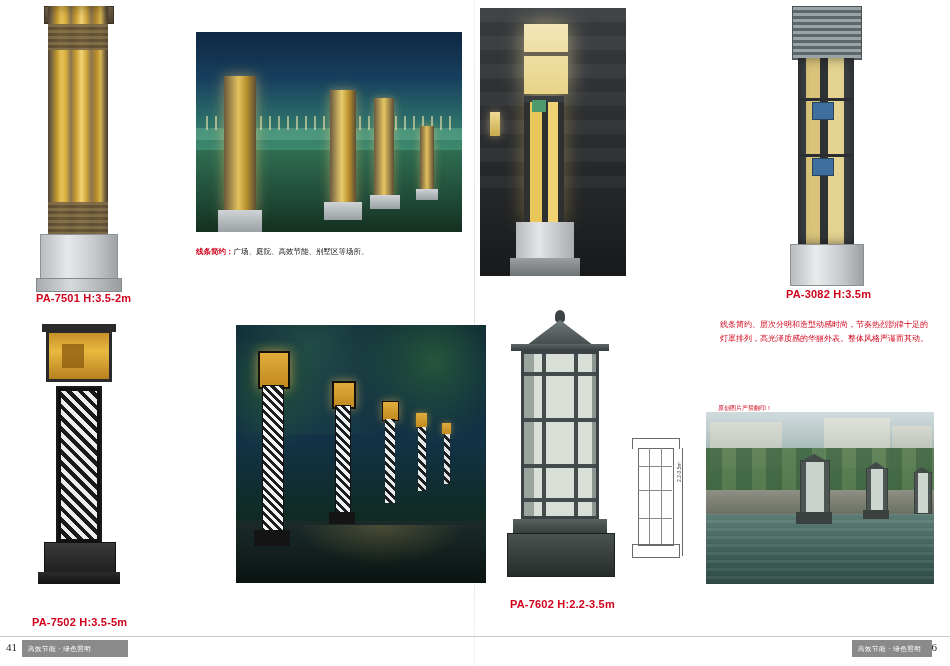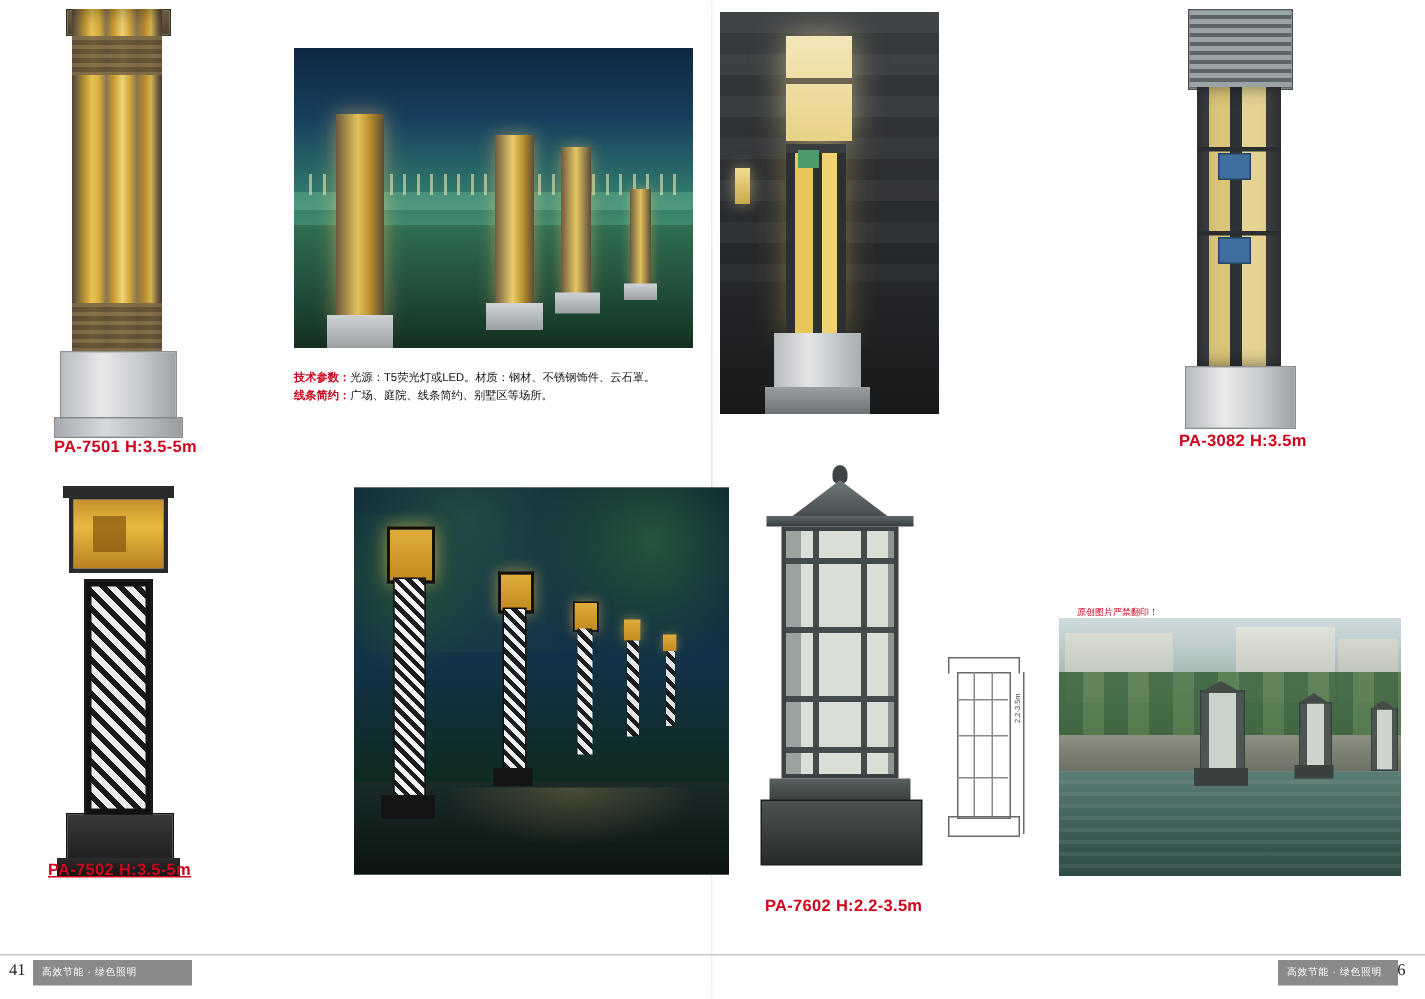--- a/index.html
+++ b/index.html
@@ -299,21 +299,21 @@
   <div class="gutter"></div>
 
   <div id="p7501">
     <div class="cap"></div>
     <div class="shaft"></div>
     <div class="bandtop"></div>
     <div class="bandbot"></div>
     <div class="base1"></div>
     <div class="base2"></div>
   </div>
-  <div class="abs code" style="left:36px; top:292px;">PA-7501 H:3.5-5m</div>
+  <div class="abs code" style="left:36px; top:292px;">PA-7501 H:3.5-2m</div>
 
   <div class="photo" style="left:196px; top:32px; width:266px; height:200px;">
     <div class="layer" style="left:0;top:0;width:266px;height:118px;background:linear-gradient(to bottom,#0f2742,#17405e 40%,#2c6f6a 75%,#3f8a6d);"></div>
     <div class="layer" style="left:0;top:118px;width:266px;height:82px;background:linear-gradient(to bottom,#2f6e52,#1f4a38 60%,#14301f);"></div>
     <div class="layer" style="left:0;top:96px;width:266px;height:12px;background:rgba(120,200,160,.35);"></div>
 
     <div class="layer" style="left:10px;top:84px;width:246px;height:14px;background:repeating-linear-gradient(to right,rgba(255,240,180,.55) 0 2px,transparent 2px 9px);"></div>
 
     <div class="layer" style="left:28px;top:44px;width:32px;height:140px;background:linear-gradient(to right,#6b5a3e,#e3c25c 45%,#b8902d 70%,#5c4d35);box-shadow:0 0 14px rgba(255,210,110,.5);"></div>
     <div class="layer" style="left:22px;top:178px;width:44px;height:22px;background:linear-gradient(to bottom,#cfd3d6,#9aa0a3);"></div>
@@ -322,38 +322,35 @@
     <div class="layer" style="left:178px;top:66px;width:20px;height:100px;background:linear-gradient(to right,#6b5a3e,#e6c662 50%,#5c4d35);box-shadow:0 0 10px rgba(255,210,110,.4);"></div>
     <div class="layer" style="left:174px;top:163px;width:30px;height:14px;background:linear-gradient(to bottom,#cfd3d6,#9aa0a3);"></div>
     <div class="layer" style="left:224px;top:94px;width:14px;height:66px;background:linear-gradient(to right,#6b5a3e,#e0bf5c 50%,#5c4d35);box-shadow:0 0 8px rgba(255,210,110,.4);"></div>
     <div class="layer" style="left:220px;top:157px;width:22px;height:11px;background:linear-gradient(to bottom,#cfd3d6,#9aa0a3);"></div>
 
     <div class="layer" style="left:26px;top:200px;width:40px;height:0;"></div>
   </div>
 
   <div class="abs spec" style="left:196px; top:246px; width:250px;">
     <div>
-      <span class="lbl">技术参数：</span><span>光源：T5荧光灯或LED。材质：钢材、不锈钢饰件、云石罩。</span>
-    </div>
-    <div>
-      <span class="lbl">线条简约：</span><span>广场、庭院、线条简约、别墅区等场所。</span>
+      <span class="lbl">线条简约：</span><span>广场、庭院、高效节能、别墅区等场所。</span>
     </div>
   </div>
 
   <div id="p7502">
     <div class="lanternroof"></div>
     <div class="lantern"></div>
     <div class="glyph"></div>
     <div class="shaft">
       <div class="pattern"></div>
     </div>
     <div class="base"></div>
     <div class="base2"></div>
   </div>
-  <div class="abs code" style="left:32px; top:574px;text-decoration:underline;">PA-7502 H:3.5-5m</div>
+  <div class="abs code" style="left:32px; top:616px;">PA-7502 H:3.5-5m</div>
 
   <div class="photo" style="left:236px; top:325px; width:250px; height:258px;">
     <div class="layer" style="left:0;top:0;width:250px;height:258px;background:linear-gradient(to bottom,#0b2233,#133247 45%,#0e2a1f 78%,#07150f);"></div>
     <div class="layer" style="left:0;top:0;width:250px;height:110px;background:radial-gradient(circle at 30% 20%, rgba(60,120,90,.45), transparent 60%);"></div>
 
     <div class="layer" style="left:120px;top:0;width:130px;height:120px;background:radial-gradient(ellipse at 60% 30%, rgba(40,90,60,.9), transparent 70%);"></div>
     <div class="layer" style="left:0;top:18px;width:90px;height:110px;background:radial-gradient(ellipse at 40% 40%, rgba(35,80,55,.85), transparent 70%);"></div>
 
     <div class="layer" style="left:0;top:196px;width:250px;height:62px;background:linear-gradient(to bottom,#1b2b2a,#0a1412);"></div>
     <div class="layer" style="left:60px;top:200px;width:170px;height:40px;background:radial-gradient(ellipse at 50% 0%, rgba(200,170,90,.28), transparent 70%);"></div>
@@ -398,20 +395,21 @@
     <div class="top"></div>
     <div class="shaft"></div>
     <div class="mullion" style="top:92px;"></div>
     <div class="mullion" style="top:148px;"></div>
     <div class="blue" style="top:96px;"></div>
     <div class="blue" style="top:152px;"></div>
     <div class="base"></div>
   </div>
   <div class="abs code" style="left:786px; top:288px;">PA-3082 H:3.5m</div>
 
+  <div class="abs redtext" style="left:720px; top:318px; width:212px;">线条简约、层次分明和造型动感时尚，节奏热烈韵律十足的灯罩排列，高光泽质感的华丽外表。整体风格严谨而其动。</div>
 
   <div class="abs tinynote" style="left:718px; top:404px;">原创图片严禁翻印！</div>
 
   <div class="photo" style="left:706px; top:412px; width:228px; height:172px;">
     <div class="layer" style="left:0;top:0;width:228px;height:78px;background:linear-gradient(to bottom,#b9c9cf,#9fb3ac 60%,#7d9a86);"></div>
     <div class="layer" style="left:0;top:0;width:228px;height:44px;background:linear-gradient(to bottom, rgba(210,220,222,.9), rgba(150,175,165,.4));"></div>
 
     <div class="layer" style="left:4px;top:10px;width:72px;height:46px;background:linear-gradient(to bottom,#d8dcd3,#b6bcb2);"></div>
     <div class="layer" style="left:118px;top:6px;width:66px;height:50px;background:linear-gradient(to bottom,#dfe2d8,#b9bfb4);"></div>
     <div class="layer" style="left:186px;top:14px;width:40px;height:42px;background:linear-gradient(to bottom,#d4d8cf,#aeb4a9);"></div>

